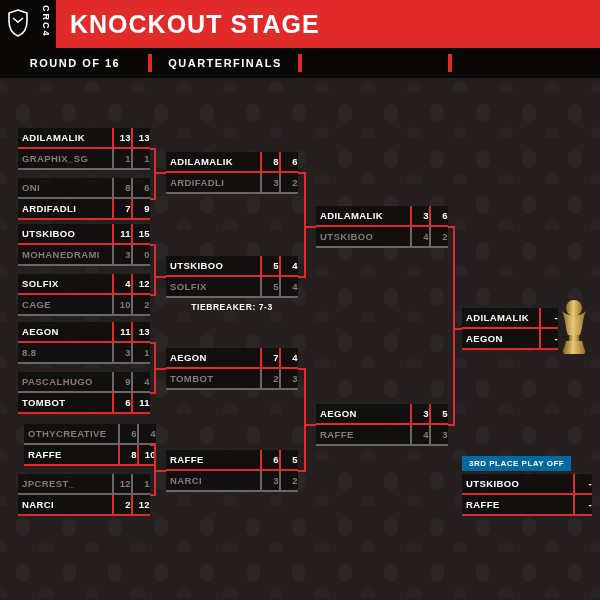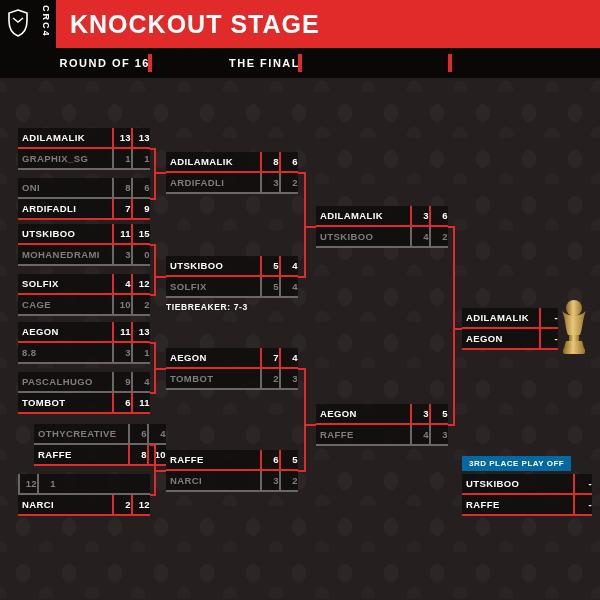--- a/index.html
+++ b/index.html
@@ -12,32 +12,32 @@
       radial-gradient(13px 16px at 46px 44px, #2a2424 55%, transparent 58%);
     background-size:46px 46px; }
 
   .header { position:absolute; left:0; top:0; width:600px; height:48px; background:#e12b2b; }
   .logo { position:absolute; left:0; top:0; width:56px; height:48px; background:#0a0707; }
   .logo-shield { position:absolute; left:7px; top:9px; }
   .logo-text { position:absolute; right:5px; top:5px; writing-mode:vertical-rl; font-size:9px; font-weight:bold; letter-spacing:2px; color:#fff; }
   .title { position:absolute; left:70px; top:0; line-height:48px; font-size:25px; font-weight:bold; letter-spacing:1px; color:#fff; }
 
   .roundbar { position:absolute; left:0; top:48px; width:600px; height:30px; background:#0a0707; display:flex; }
-  .roundcell { width:150px; text-align:right; line-height:30px; color:#fff; font-size:11px; font-weight:bold; letter-spacing:1.5px; }
+  .roundcell { width:150px; text-align:center; line-height:30px; color:#fff; font-size:11px; font-weight:bold; letter-spacing:1.5px; }
   .vsep { position:absolute; width:4px; height:18px; top:54px; background:#e12b2b; }
 
   .match { position:absolute; width:132px; }
   .row { display:flex; height:21px; background:rgba(15,12,12,0.82); border-bottom:2px solid #e12b2b;
          font-size:9.5px; font-weight:bold; letter-spacing:0.4px; color:#fff; }
   .row.l { color:#837c7c; border-bottom-color:#6d6666; }
   .pn { flex:1; line-height:19px; padding-left:4px; white-space:nowrap; overflow:hidden; }
   .sc { width:19px; line-height:19px; text-align:right; border-left:2px solid #e12b2b; }
   .row.l .sc { border-left-color:#6d6666; }
 
-  .tiebreak { position:absolute; left:166px; top:302px; width:132px; text-align:left;
+  .tiebreak { position:absolute; left:166px; top:302px; width:132px; text-align:center;
               font-size:8.5px; font-weight:bold; letter-spacing:0.6px; color:#fff; }
 
   .final-match { width:96px; }
   .tp-banner { position:absolute; left:462px; top:456px; height:15px; line-height:15px; background:#0369a1;
                color:#fff; font-size:8px; font-weight:bold; letter-spacing:0.5px; padding:0 7px; }
   .tp-match { width:130px; }
 
   .c { position:absolute; background:#e12b2b; }
   .trophy { position:absolute; left:554px; top:298px; }
 </style>
@@ -55,21 +55,21 @@
       <svg width="22" height="28" viewBox="0 0 22 28">
         <path d="M11 1 L20 4 V12 C20 20 16 25 11 27 C6 25 2 20 2 12 V4 Z" fill="none" stroke="#fff" stroke-width="1.6"></path>
         <path d="M6 9 L11 13 L16 9" fill="none" stroke="#fff" stroke-width="1.4"></path>
       </svg>
     </span>
     <span class="logo-text">CRC4</span>
   </div>
 
   <div class="roundbar">
     <div class="roundcell">ROUND OF 16</div>
-    <div class="roundcell">THE FINAL</div>
+    <div class="roundcell">QUARTERFINALS</div>
   </div>
   <div class="vsep" style="left:148px"></div>
   <div class="vsep" style="left:298px"></div>
   <div class="vsep" style="left:448px"></div>
 
   <div class="match" style="left:18px;top:128px">
     <div class="row w">
       <span class="pn">ADILAMALIK</span>
       <span class="sc">13</span>
       <span class="sc">13</span>
@@ -139,35 +139,36 @@
       <span class="sc">9</span>
       <span class="sc">4</span>
     </div>
     <div class="row w">
       <span class="pn">TOMBOT</span>
       <span class="sc">6</span>
       <span class="sc">11</span>
     </div>
   </div>
 
-  <div class="match" style="left:34px;top:424px">
+  <div class="match" style="left:24px;top:424px">
     <div class="row l">
       <span class="pn">OTHYCREATIVE</span>
       <span class="sc">6</span>
       <span class="sc">4</span>
     </div>
     <div class="row w">
       <span class="pn">RAFFE</span>
       <span class="sc">8</span>
       <span class="sc">10</span>
     </div>
   </div>
 
   <div class="match" style="left:18px;top:474px">
     <div class="row l">
+      <span class="pn">JPCREST_</span>
       <span class="sc">12</span>
       <span class="sc">1</span>
     </div>
     <div class="row w">
       <span class="pn">NARCI</span>
       <span class="sc">2</span>
       <span class="sc">12</span>
     </div>
   </div>
 

